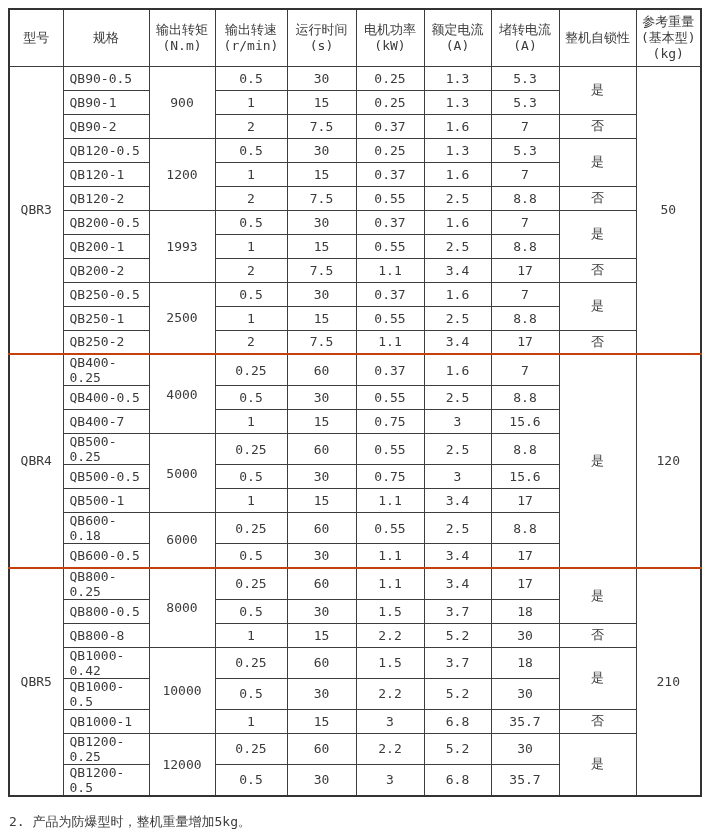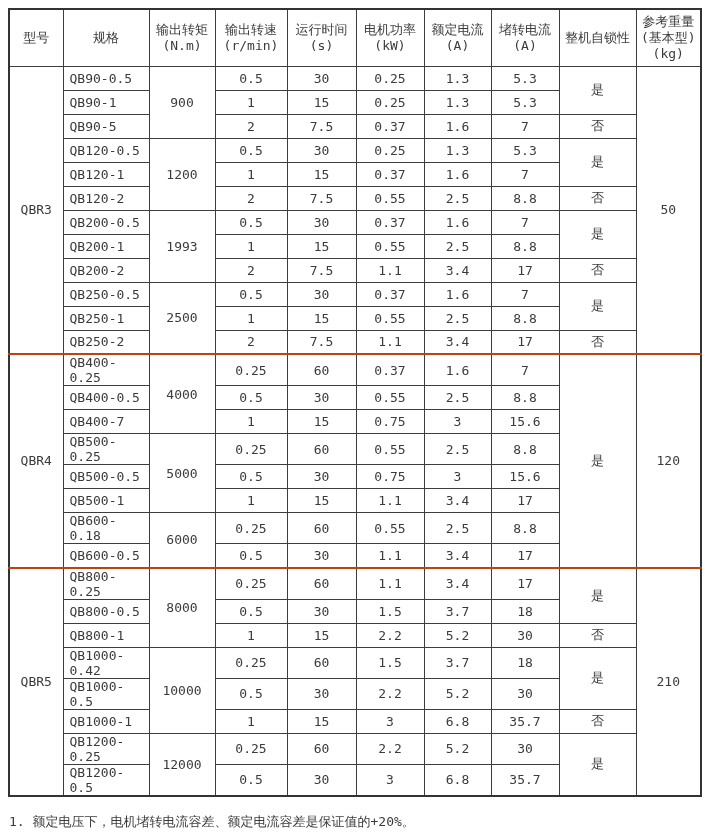--- a/index.html
+++ b/index.html
@@ -79,21 +79,21 @@
         </tr>
         <tr>
           <td class="spec-cell">QB90-1</td>
           <td>1</td>
           <td>15</td>
           <td>0.25</td>
           <td>1.3</td>
           <td>5.3</td>
         </tr>
         <tr>
-          <td class="spec-cell">QB90-5</td>
+          <td class="spec-cell">QB90-2</td>
           <td>2</td>
           <td>7.5</td>
           <td>0.37</td>
           <td>1.6</td>
           <td>7</td>
           <td>否</td>
         </tr>
         <tr>
           <td class="spec-cell">QB120-0.5</td>
           <td rowspan="3">1200</td>
@@ -259,21 +259,21 @@
         </tr>
         <tr>
           <td class="spec-cell">QB800-0.5</td>
           <td>0.5</td>
           <td>30</td>
           <td>1.5</td>
           <td>3.7</td>
           <td>18</td>
         </tr>
         <tr>
-          <td class="spec-cell">QB800-1</td>
+          <td class="spec-cell">QB800-8</td>
           <td>1</td>
           <td>15</td>
           <td>2.2</td>
           <td>5.2</td>
           <td>30</td>
           <td>否</td>
         </tr>
         <tr>
           <td class="spec-cell">QB1000-0.42</td>
           <td rowspan="3">10000</td>
@@ -316,17 +316,16 @@
           <td>0.5</td>
           <td>30</td>
           <td>3</td>
           <td>6.8</td>
           <td>35.7</td>
         </tr>
       </tbody>
   </table>
 
   <div class="notes" id="notes">
-      <p class="note">1. 额定电压下，电机堵转电流容差、额定电流容差是保证值的+20%。</p>
       <p class="note">2. 产品为防爆型时，整机重量增加5kg。</p>
     </div>
 
 </div>
 
 </body></html>

